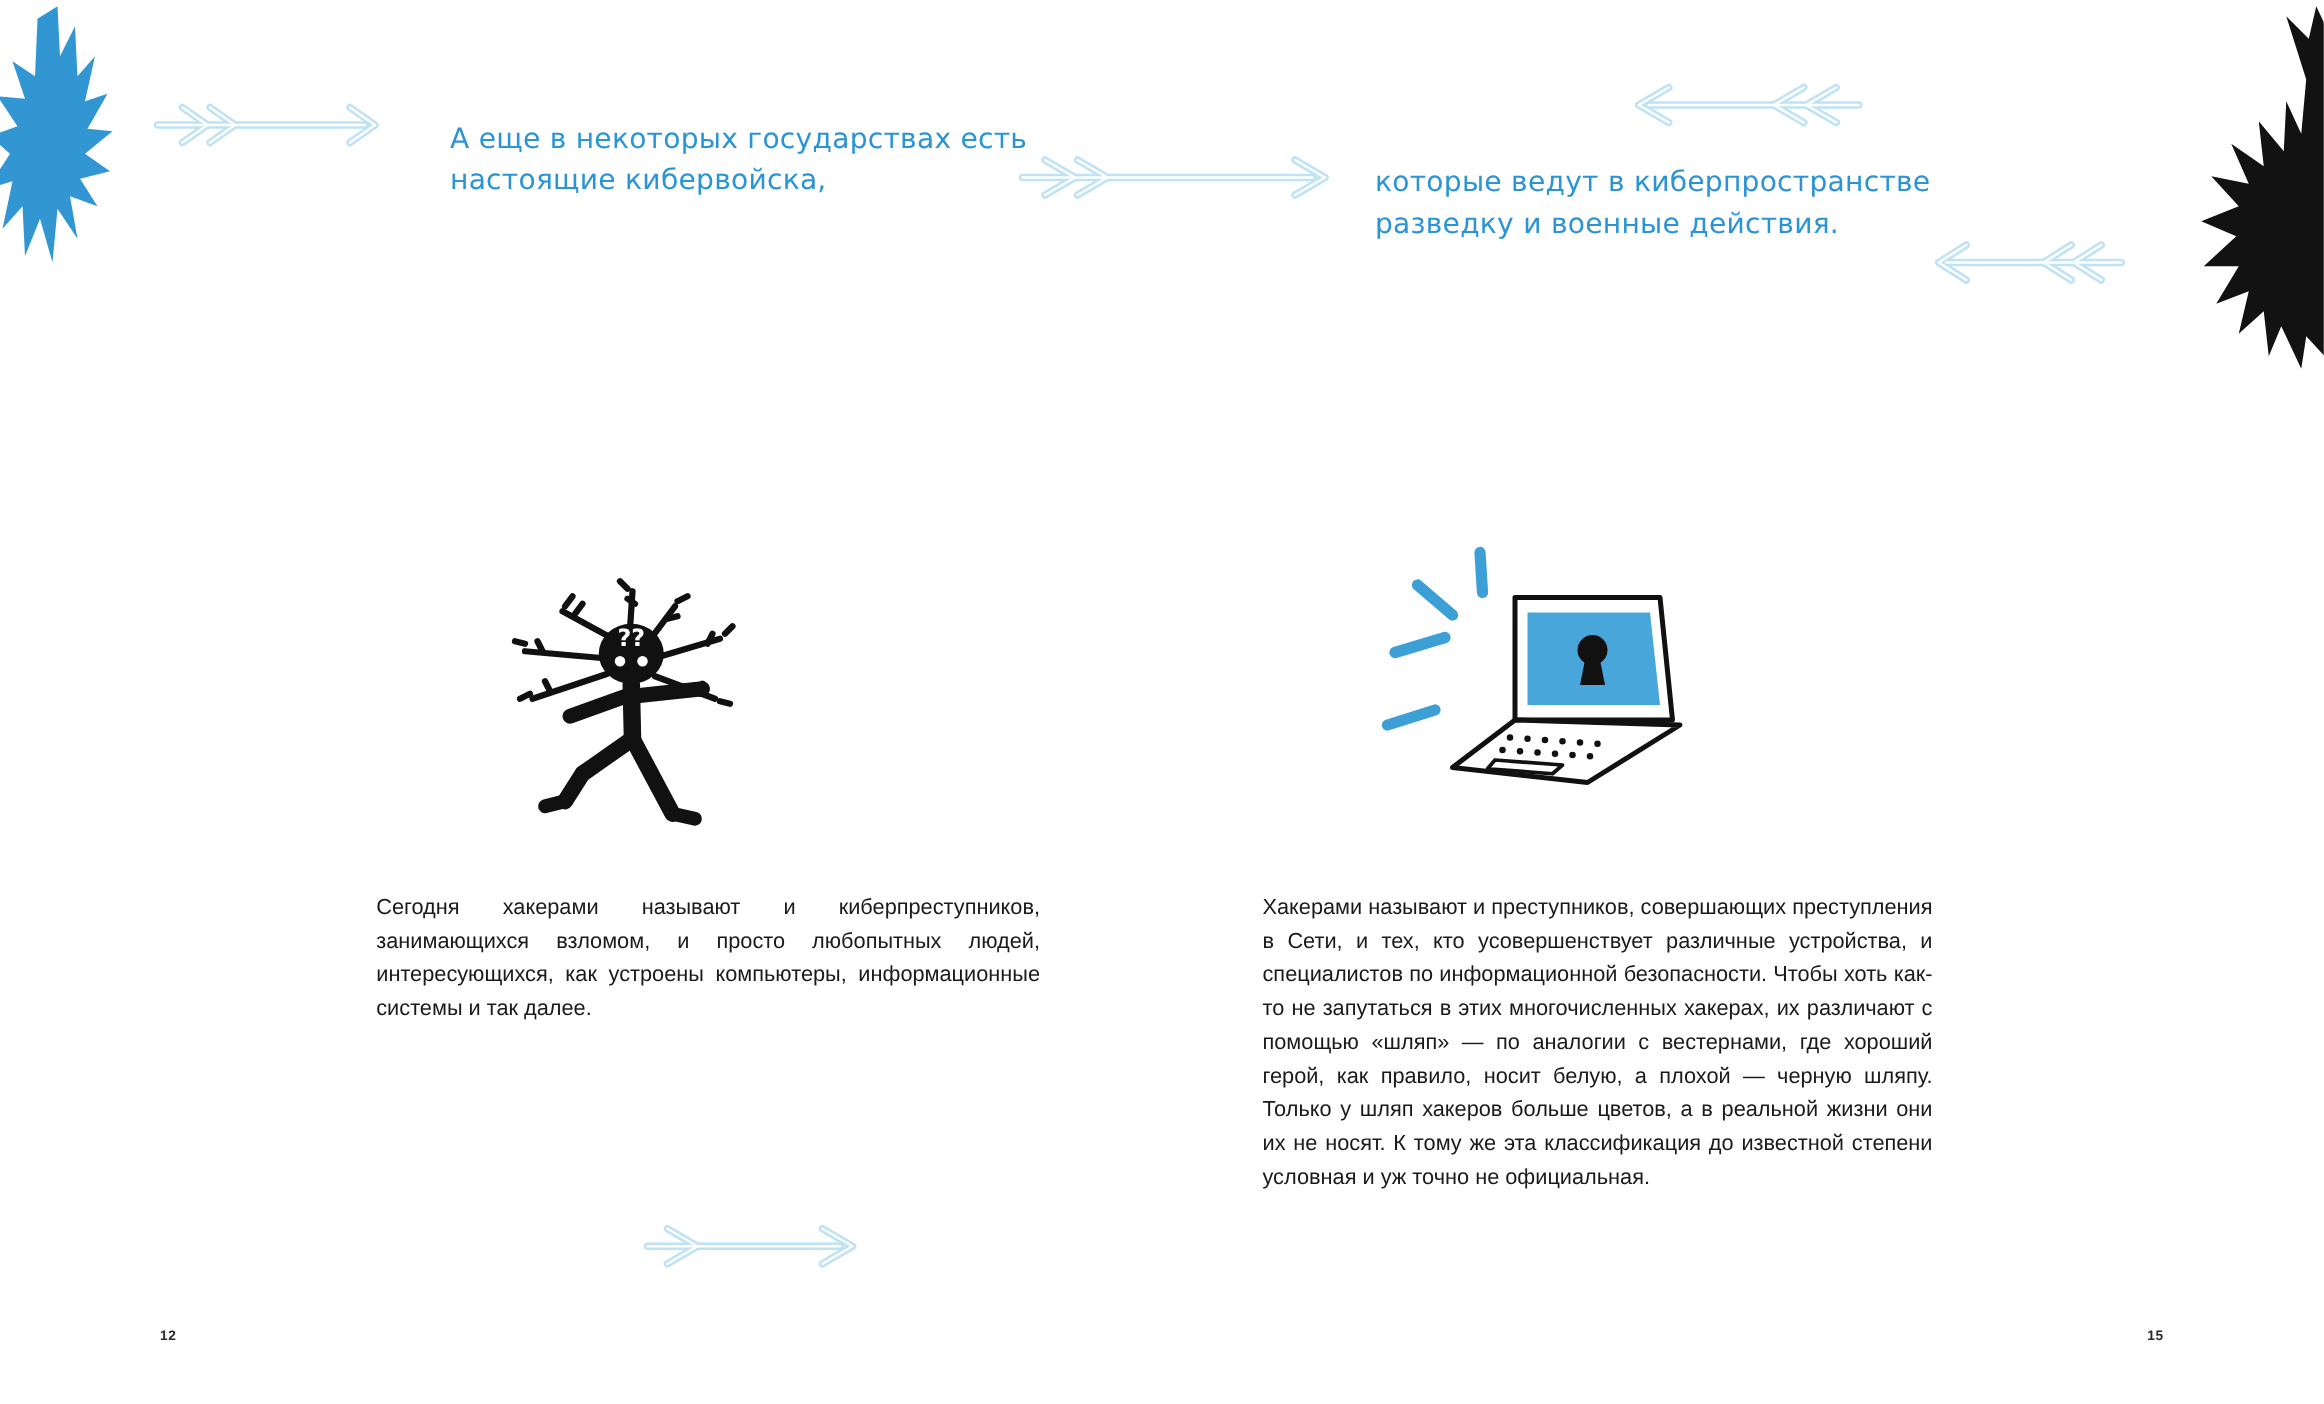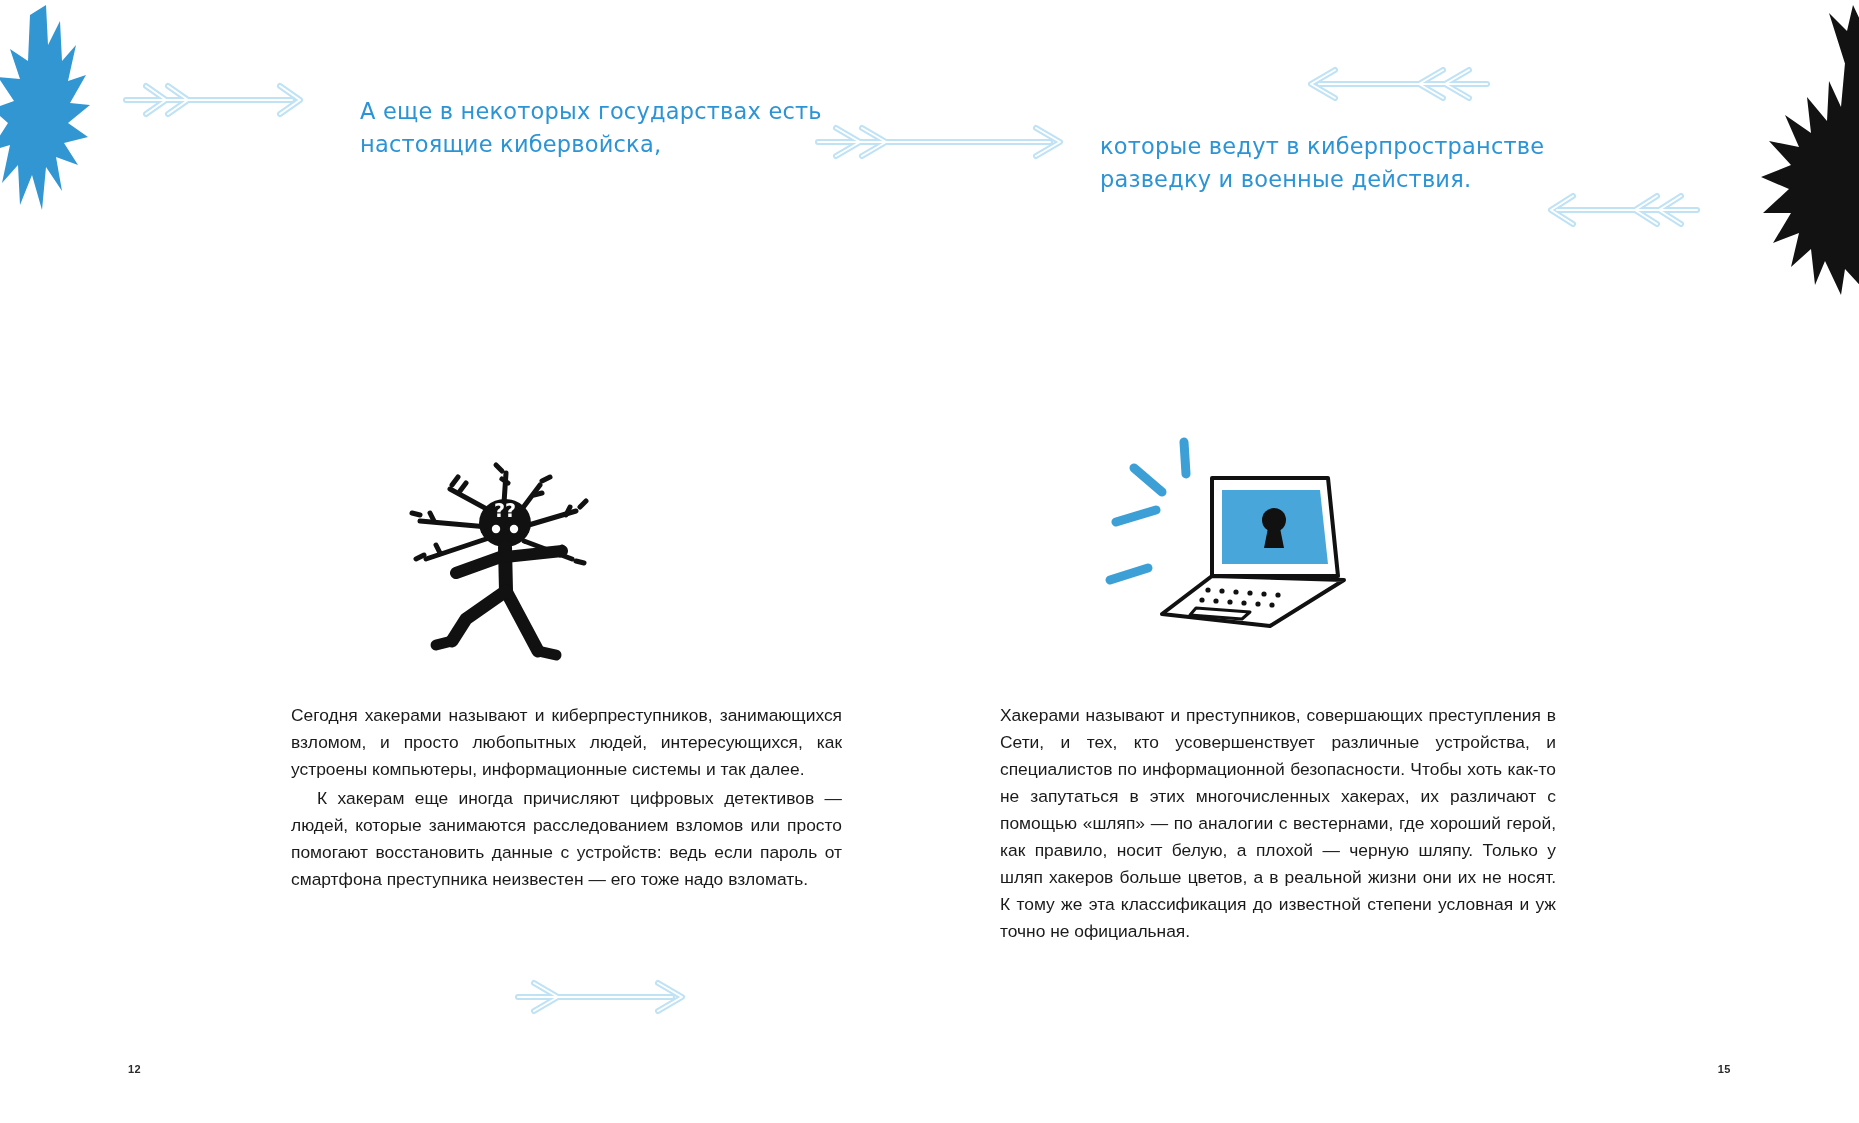--- a/index.html
+++ b/index.html
@@ -81,21 +81,21 @@
   
   .col {
     position: absolute;
     font-family: "Liberation Sans", sans-serif;
     font-size: 17.4px;
     line-height: 1.55;
     color: #1a1a1a;
     text-align: justify;
   }
   .col p {
-    margin: 2px;
+    margin: 12px;
   }
   .col p.indent {
     text-indent: 26px;
   }
   .col-left {
     left: 289px;
     top: 700px;
     width: 555px;
   }
   .col-right {
@@ -324,21 +324,20 @@
           <circle cx="172" cy="175" r="2.6"></circle>
       </g>
       <g fill="none" stroke="#111111" stroke-width="3" stroke-linejoin="round">
         <path d="M96 178 L150 182 L142 189 L90 185 Z"></path>
       </g>
     </svg>
   </div>
 
   <div class="col col-left">
     <p>Сегодня хакерами называют и киберпреступников, занимающихся взломом, и просто любопытных людей, интересующихся, как устроены компьютеры, информационные системы и так далее.</p>
-    <p class="indent">К хакерам еще иногда причисляют цифровых детективов — людей, которые занимаются расследованием взломов или просто помогают восстановить данные с устройств: ведь если пароль от смартфона преступника неизвестен — его тоже надо взломать.</p>
   </div>
 
   <div class="col col-right">
     <p>Хакерами называют и преступников, совершающих преступления в Сети, и тех, кто усовершенствует различные устройства, и специалистов по информационной безопасности. Чтобы хоть как-то не запутаться в этих многочисленных хакерах, их различают с помощью «шляп» — по аналогии с вестернами, где хороший герой, как правило, носит белую, а плохой — черную шляпу. Только у шляп хакеров больше цветов, а в реальной жизни они их не носят. К тому же эта классификация до известной степени условная и уж точно не официальная.</p>
   </div>
 
   <div class="folio folio-left">12</div>
   <div class="folio folio-right">15</div>
 
   <div class="gutter"></div>

